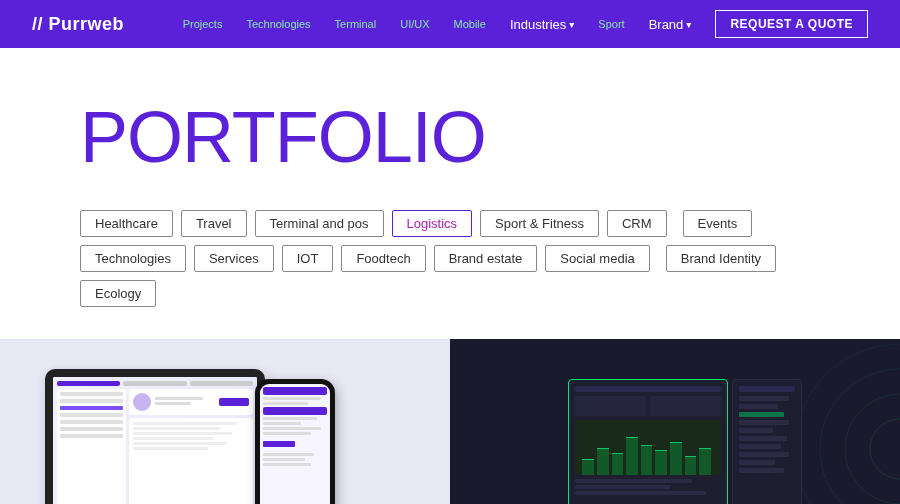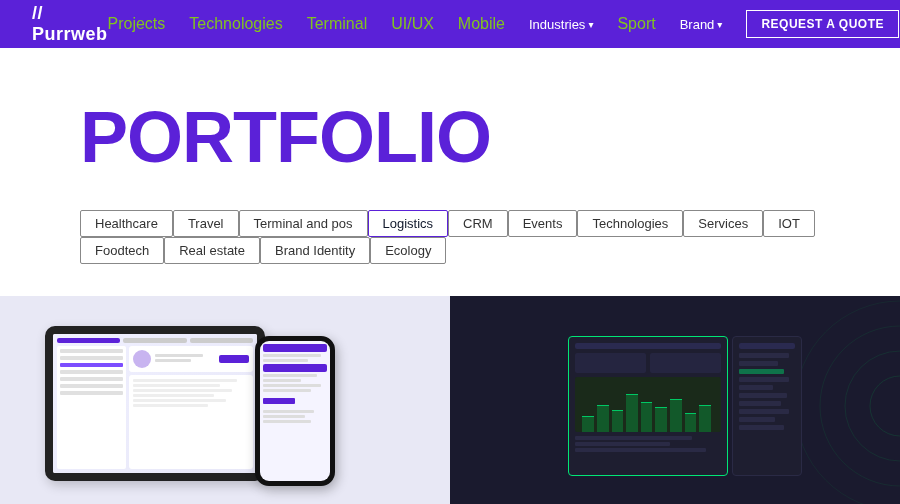--- a/index.html
+++ b/index.html
@@ -19,23 +19,23 @@
       font-weight: 700;
       font-size: 18px;
       letter-spacing: 0.5px;
     }
     nav {
       display: flex;
       align-items: center;
       gap: 24px;
     }
     nav a {
-      color: #84cc16;
+      color: #86efac;
       text-decoration: none;
-      font-size: 16px;
+      font-size: 11px;
       opacity: 0.95;
     }
     .nav-dropdown {
       display: flex;
       align-items: center;
       gap: 3px;
       color: #fff;
       font-size: 13px;
       cursor: pointer;
     }
@@ -54,46 +54,47 @@
       white-space: nowrap;
     }
 
     
     main {
       padding: 48px 80px 0 80px;
     }
 
     .portfolio-title {
       font-size: 72px;
-      font-weight: 700;
+      font-weight: 400;
       color: #5b21d8;
       letter-spacing: -1px;
       margin-bottom: 32px;
     }
 
     
     .filter-tags {
       display: flex;
       flex-wrap: wrap;
+      gap: 8px;
       margin-bottom: 32px;
       margin-top: 12px;
     }
     .tag {
       border: 1px solid #888;
       color: #333;
       background: #fff;
       padding: 5px 14px;
       font-size: 13px;
       border-radius: 2px;
       cursor: pointer;
       white-space: nowrap;
     }
     .tag.active {
       border-color: #5b21d8;
-      color: #0f172a;
+      color: #a21caf;
     }
 
     
     .portfolio-grid {
       display: grid;
       grid-template-columns: 1fr 1fr;
       gap: 0;
       margin: 0 -80px;
     }
 
@@ -397,28 +398,30 @@
 </header>
 
 <main>
   <h1 class="portfolio-title">PORTFOLIO</h1>
 
   <div class="filter-tags">
     <span class="tag">Healthcare</span>
     <span class="tag">Travel</span>
     <span class="tag">Terminal and pos</span>
     <span class="tag active">Logistics</span>
+    <span class="tag">Sport &amp; Fitness</span>
     <span class="tag">CRM</span>
     <br style="width:100%">
     <span class="tag">Events</span>
     <span class="tag">Technologies</span>
     <span class="tag">Services</span>
     <span class="tag">IOT</span>
     <span class="tag">Foodtech</span>
-    <span class="tag">Real estate</span>
+    <span class="tag">Brand estate</span>
+    <span class="tag">Social media</span>
     <br style="width:100%">
     <span class="tag">Brand Identity</span>
     <span class="tag">Ecology</span>
   </div>
 </main>
 
 <div class="portfolio-grid">
 
   <div class="portfolio-card card-bg-left">
     <div class="card-image">

